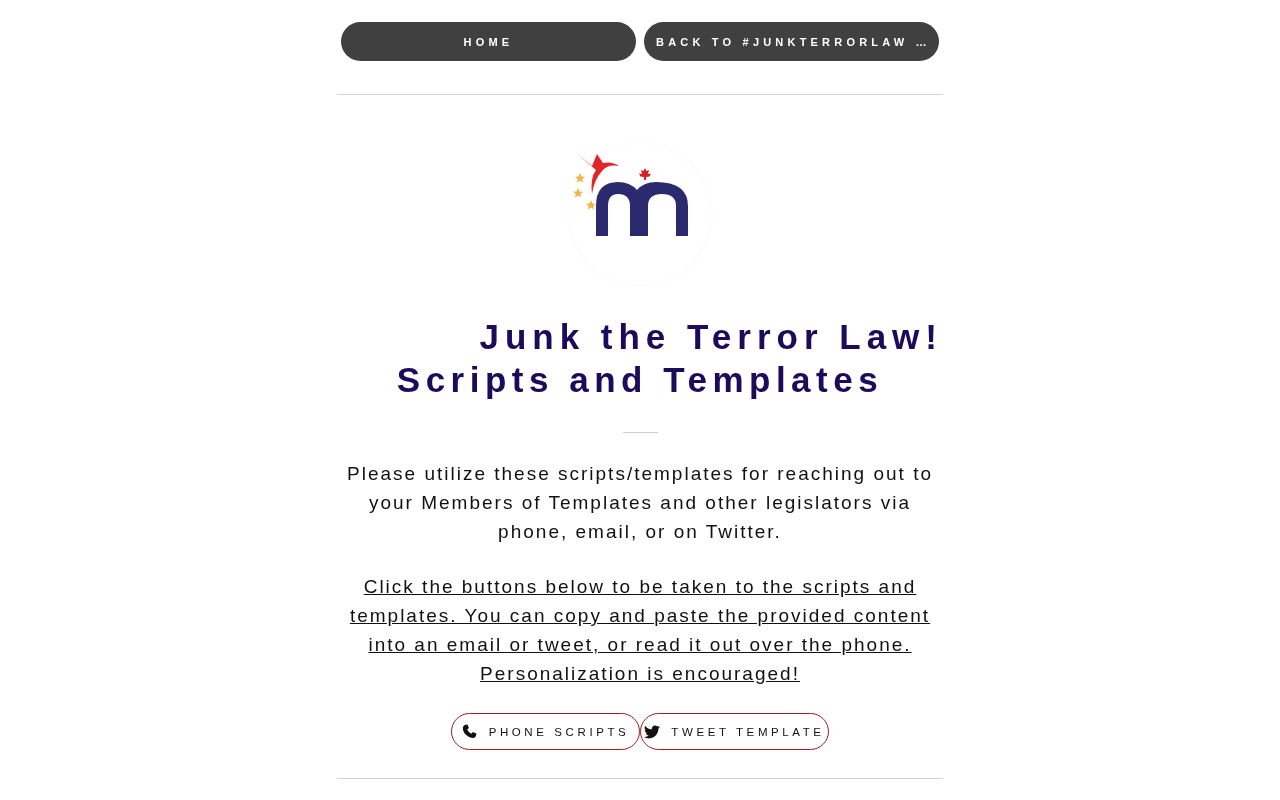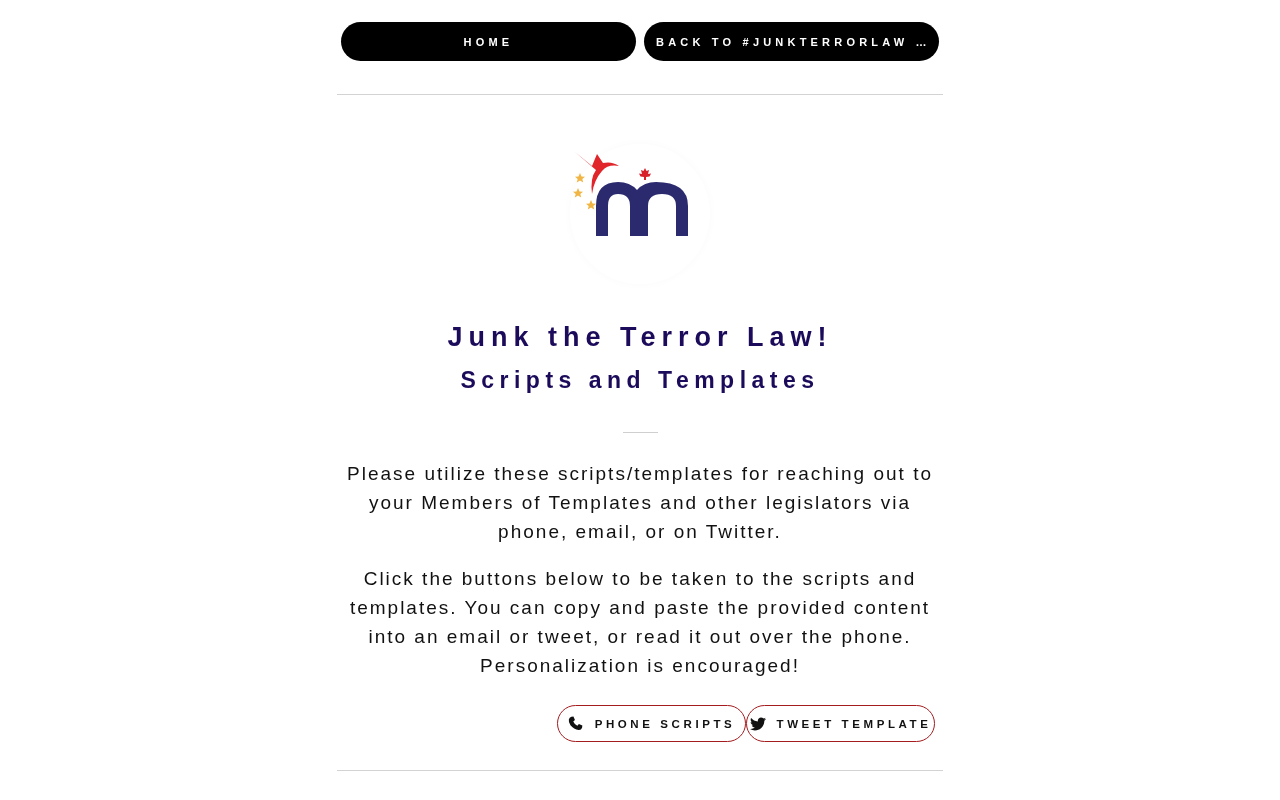--- a/index.html
+++ b/index.html
@@ -22,21 +22,21 @@
     }
     .nav-row {
       display: flex;
       justify-content: space-between;
       padding: 0 4px;
     }
     .nav-btn {
       width: 295px;
       height: 39px;
       border-radius: 20px;
-      background: #000000;
+      background: #404040;
       color: #ffffff;
       font-size: 11px;
       font-weight: bold;
       letter-spacing: 4.2px;
       display: flex;
       align-items: center;
       justify-content: center;
       text-transform: uppercase;
       white-space: nowrap;
       overflow: hidden;
@@ -71,27 +71,28 @@
       left: 0;
       top: 0;
     }
     .title {
       text-align: center;
       color: #1c0b5a;
       margin-top: 32px;
       font-weight: bold;
     }
     .title .line1 {
-      font-size: 27px;
+      font-size: 35px;
       letter-spacing: 6px;
       line-height: 42px;
       font-weight: 900;
+      text-align: right;
     }
     .title .line2 {
-      font-size: 23px;
+      font-size: 35px;
       letter-spacing: 5.5px;
       line-height: 44px;
       font-weight: bold;
     }
     .short-rule {
       width: 35px;
       height: 1px;
       background: #cfcfcf;
       margin: 30px auto 0;
     }
@@ -101,28 +102,28 @@
       letter-spacing: 2px;
       line-height: 29px;
       color: #111111;
       margin: 0;
       padding: 0 2px;
     }
     .para.p1 {
       margin-top: 26px;
     }
     .para.p2 {
-      margin-top: 18px;
+      margin-top: 26px;
+      text-decoration: underline;
     }
     .action-row {
       display: flex;
-      justify-content: flex-end;
+      justify-content: center;
       padding: 0 8px;
       margin-top: 25px;
-      font-weight: bold;
     }
     .action-btn {
       width: 189px;
       height: 37px;
       border: 1px solid #a51c1f;
       border-radius: 20px;
       background: #ffffff;
       display: flex;
       align-items: center;
       justify-content: center;

